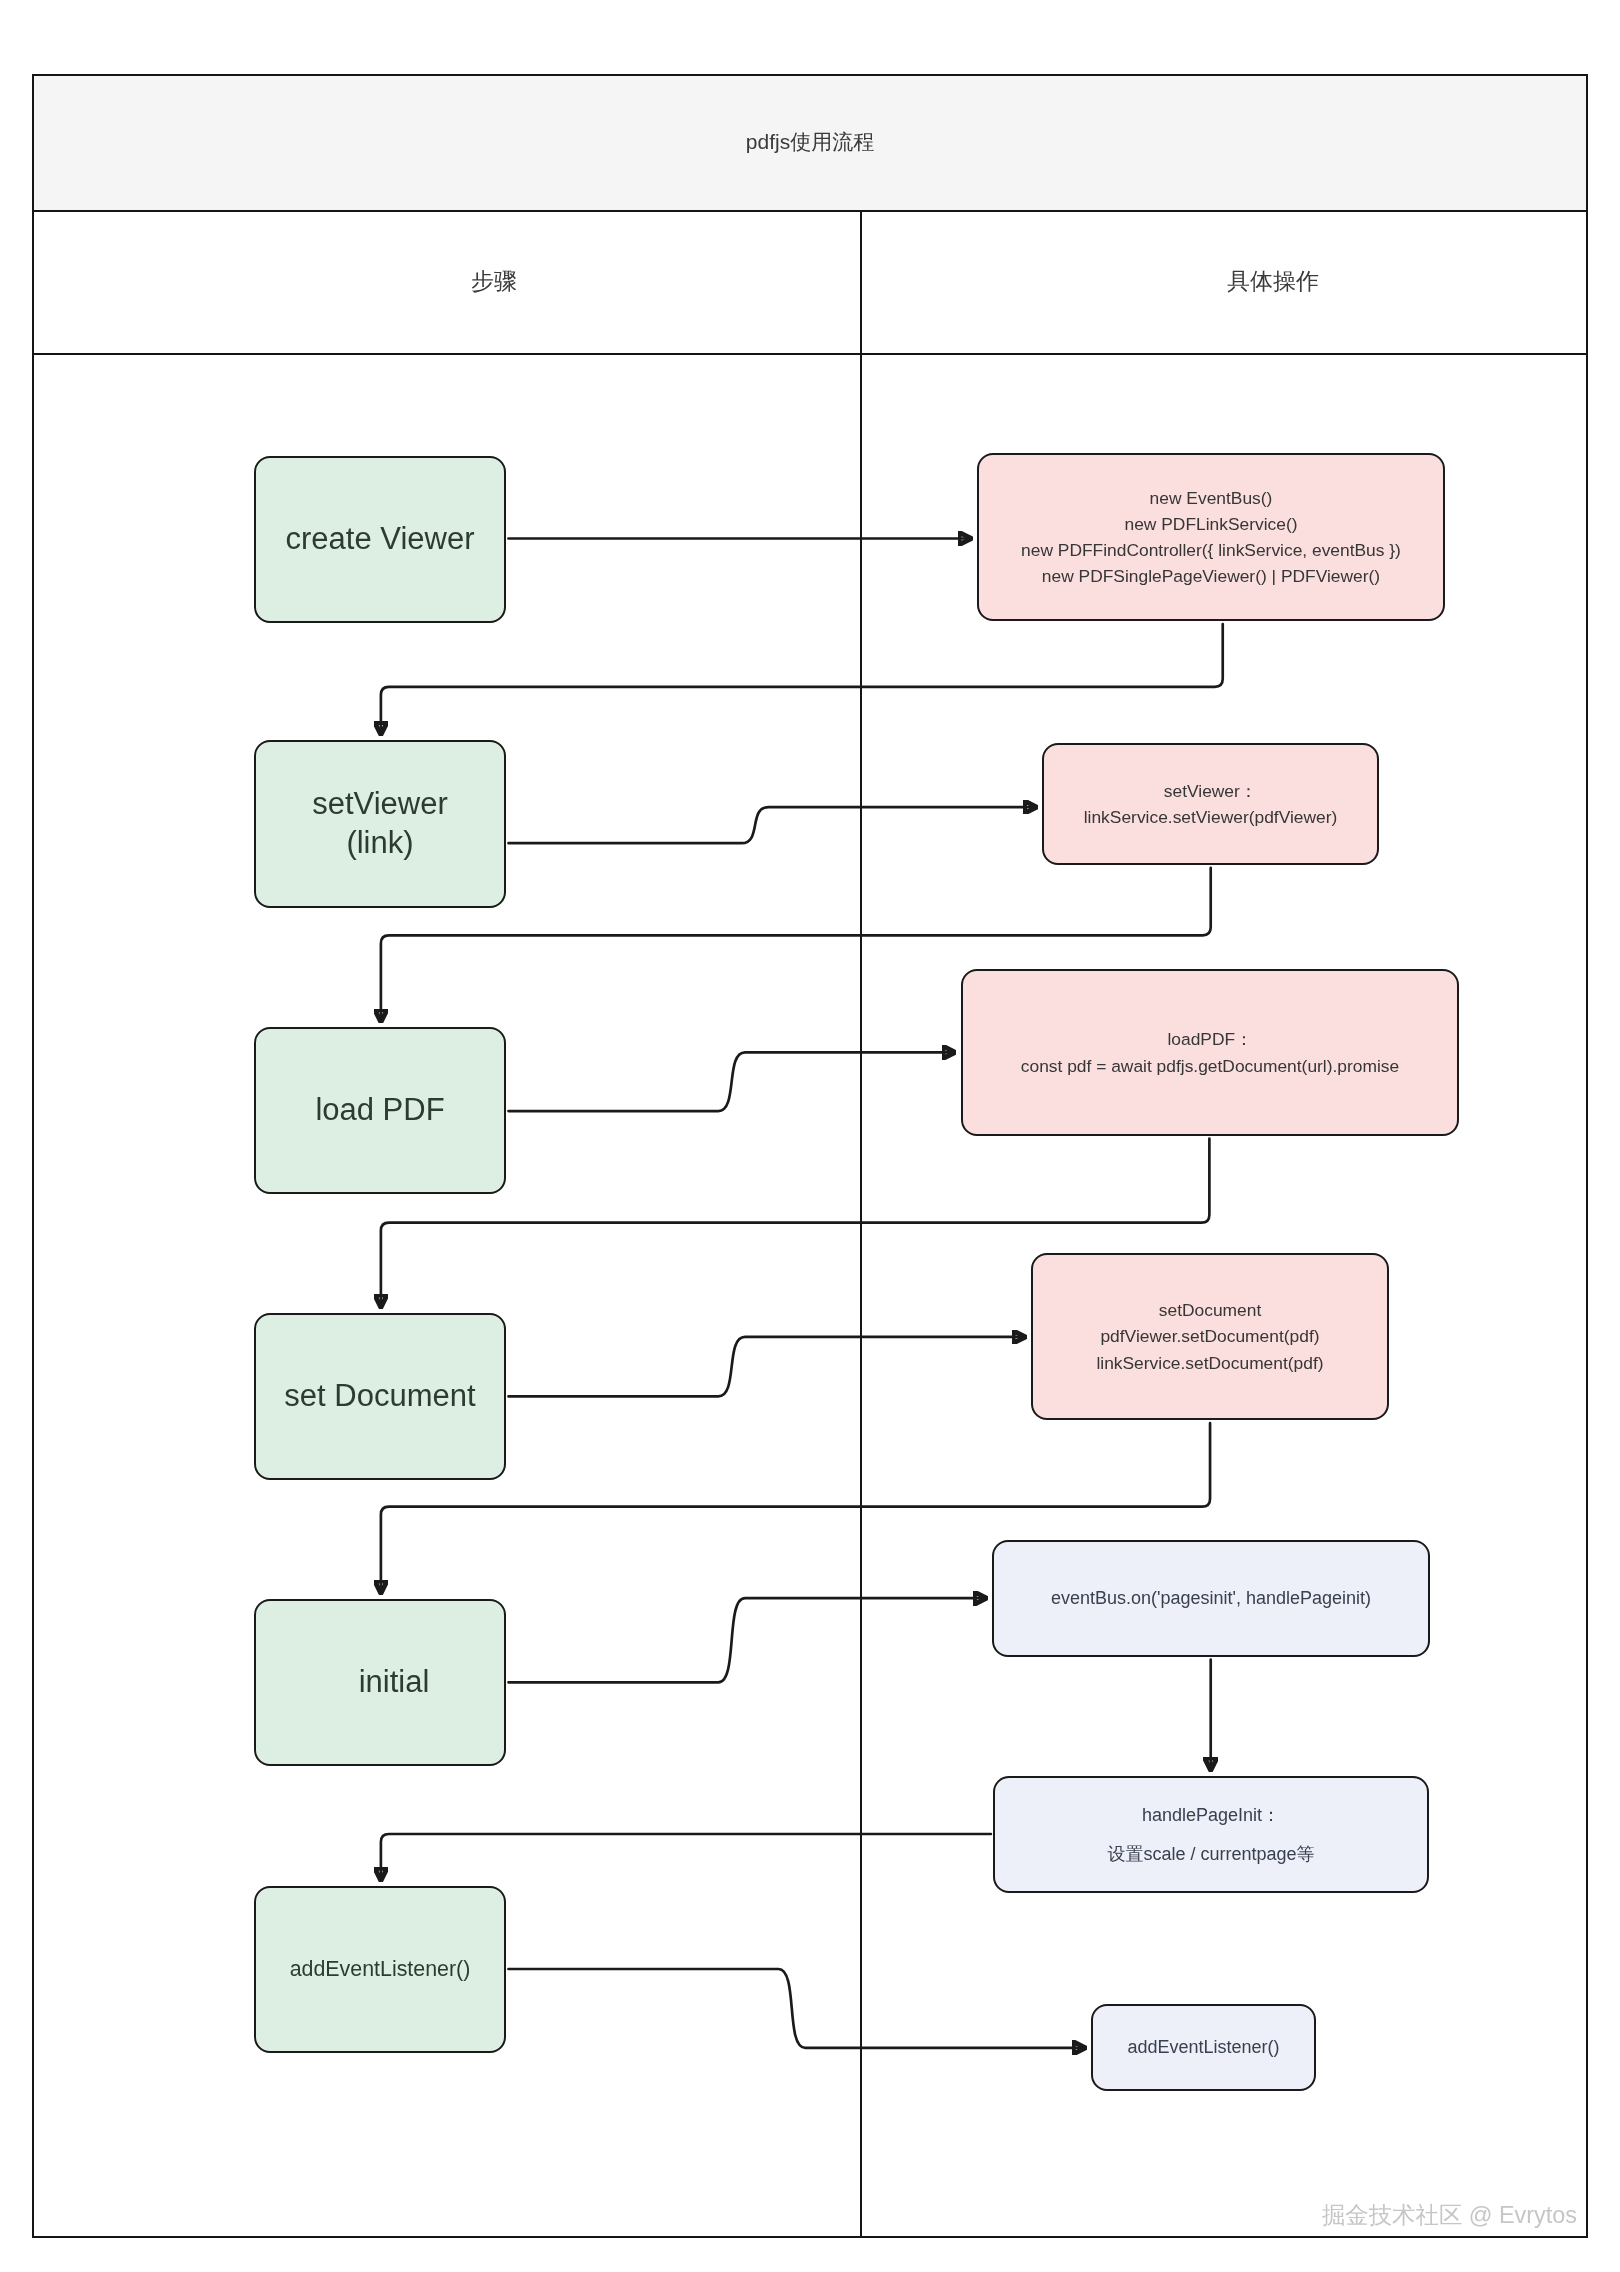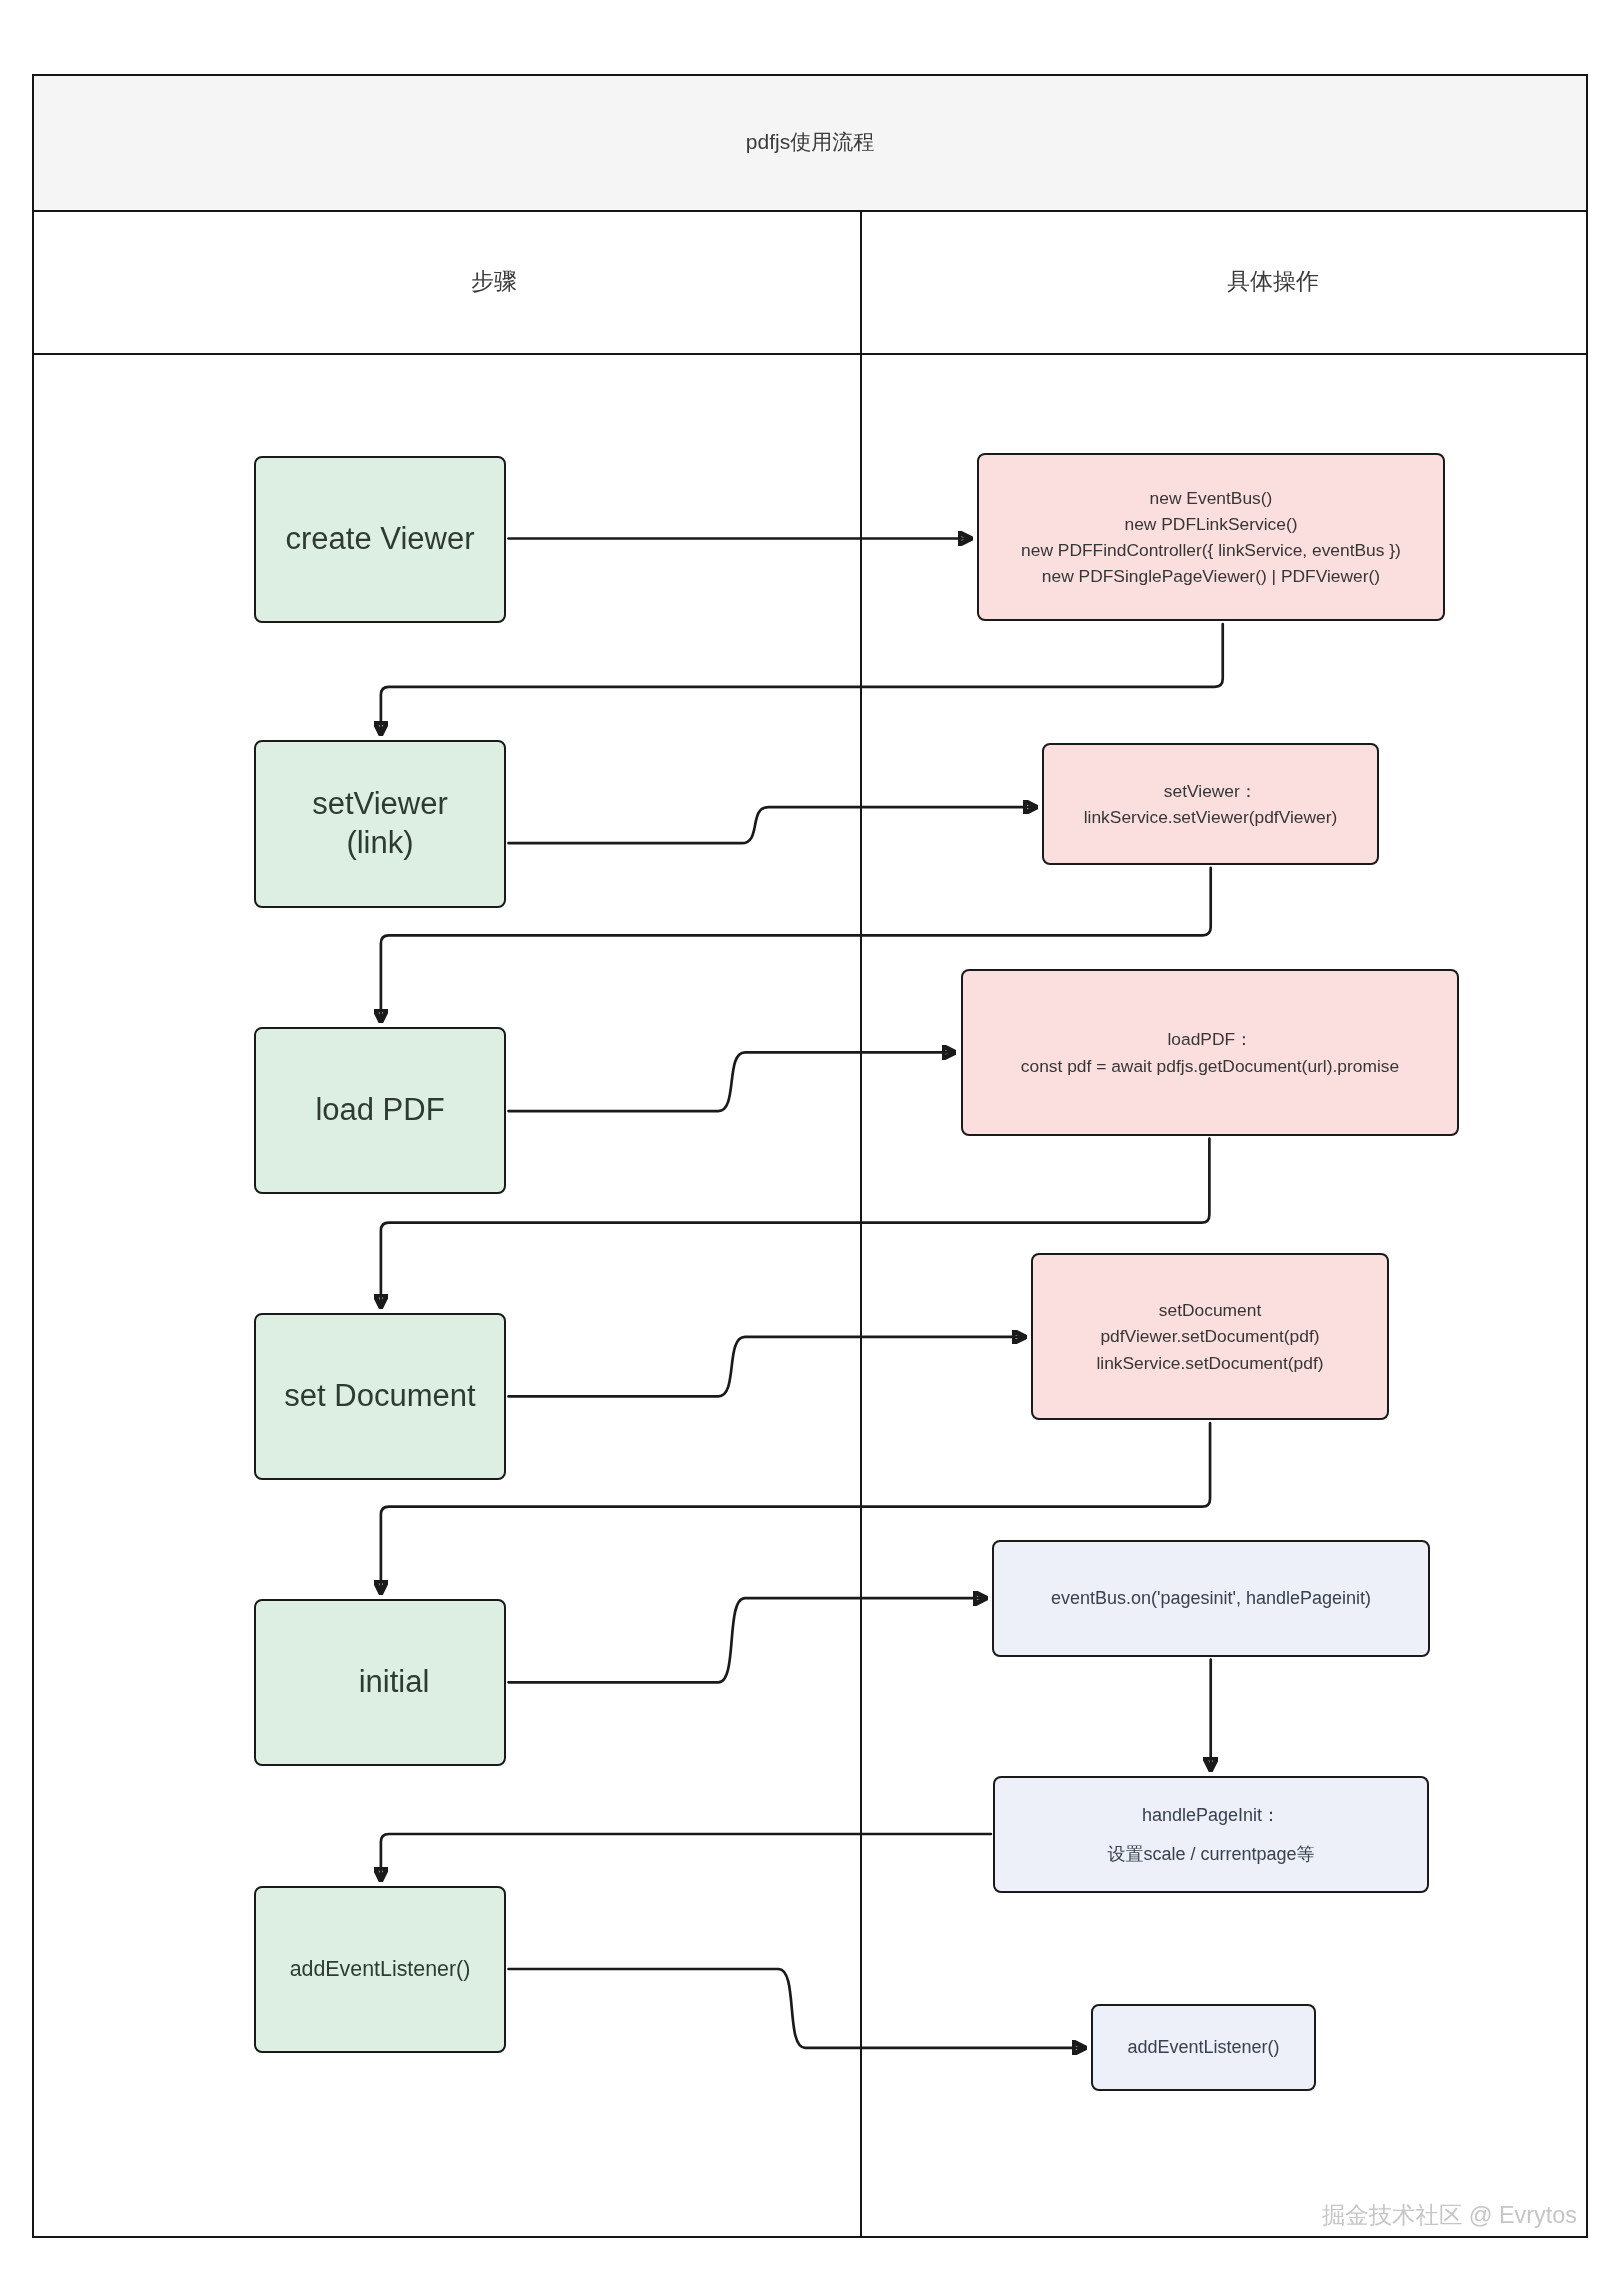--- a/index.html
+++ b/index.html
@@ -19,21 +19,21 @@
   .col-header{position:absolute;top:210px;height:143px;display:flex;align-items:center;
     justify-content:center;font-size:23px;color:#3a3a3a;z-index:2;padding-left:48px;}
   .col-header.left{left:32px;width:828px;}
   .col-header.right{left:862px;width:726px;}
 
   
   #wires{position:absolute;left:0;top:0;z-index:2;pointer-events:none;}
   #wires path{fill:none;stroke:#1a1a1a;stroke-width:4;stroke-linecap:round;stroke-linejoin:round;}
 
   
-  .node{position:absolute;box-sizing:border-box;border:2.7px solid #1a1a1a;border-radius:8px;
+  .node{position:absolute;box-sizing:border-box;border:2.7px solid #1a1a1a;border-radius:16px;
     display:flex;flex-direction:column;align-items:center;justify-content:center;
     text-align:center;z-index:3;padding:5.3px 8px;}
   .step{background:var(--step-fill,#ddefe2);color:#2e3b33;font-size:31px;line-height:1.25;}
   .step.small{font-size:21.4px;}
   .op-pink{background:var(--pink-fill,#fbdede);color:#363636;font-size:17.4px;line-height:1.5;}
   .op-lavender{background:var(--lavender-fill,#edf0f8);color:#394050;font-size:18px;line-height:1.5;}
 
   .watermark{position:absolute;right:44px;top:2199px;font-size:23.4px;
     color:var(--watermark-color,#c6c6c6);text-shadow:1.3px 1.3px 0 #ffffff;z-index:2;}
 </style>

